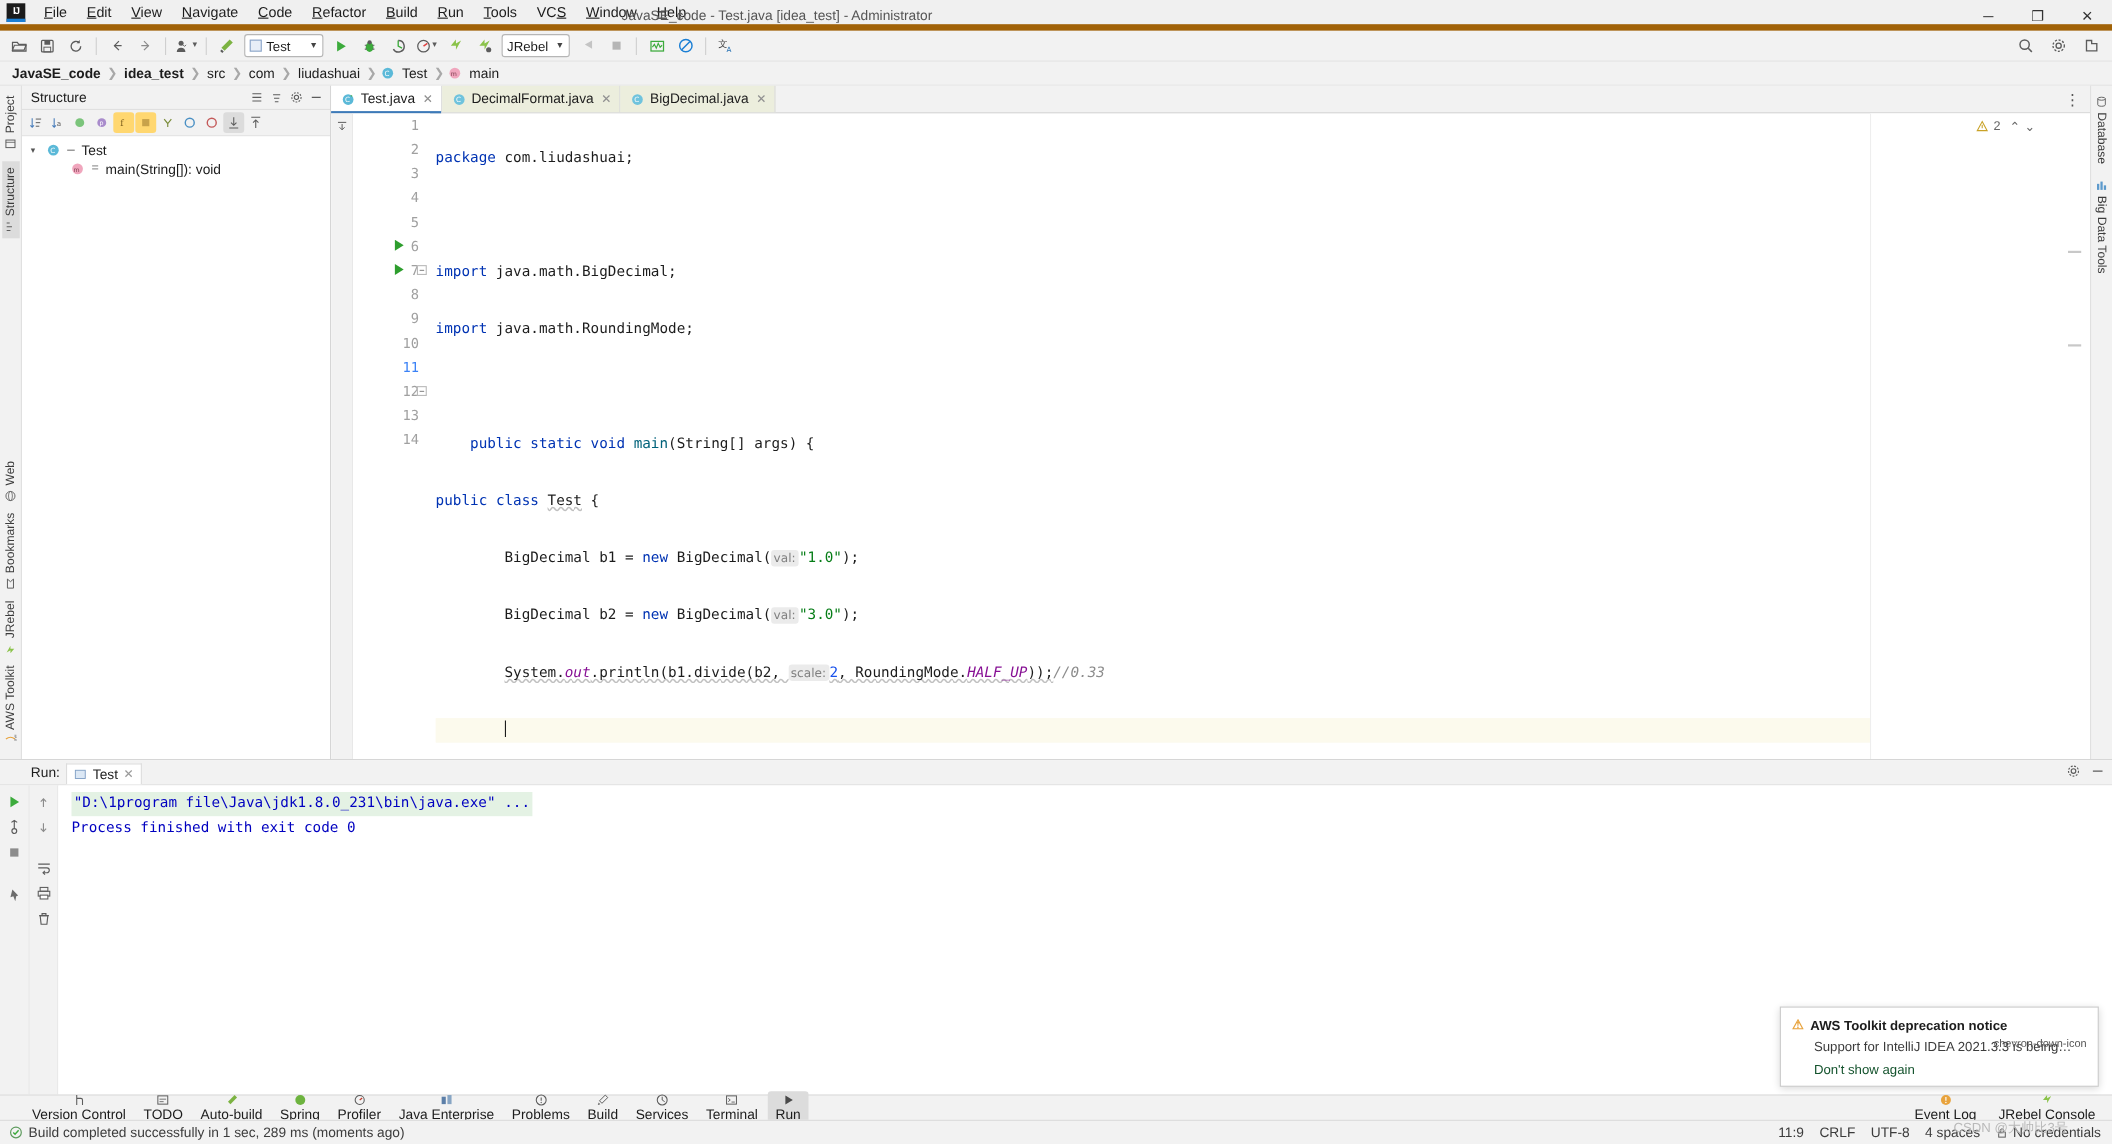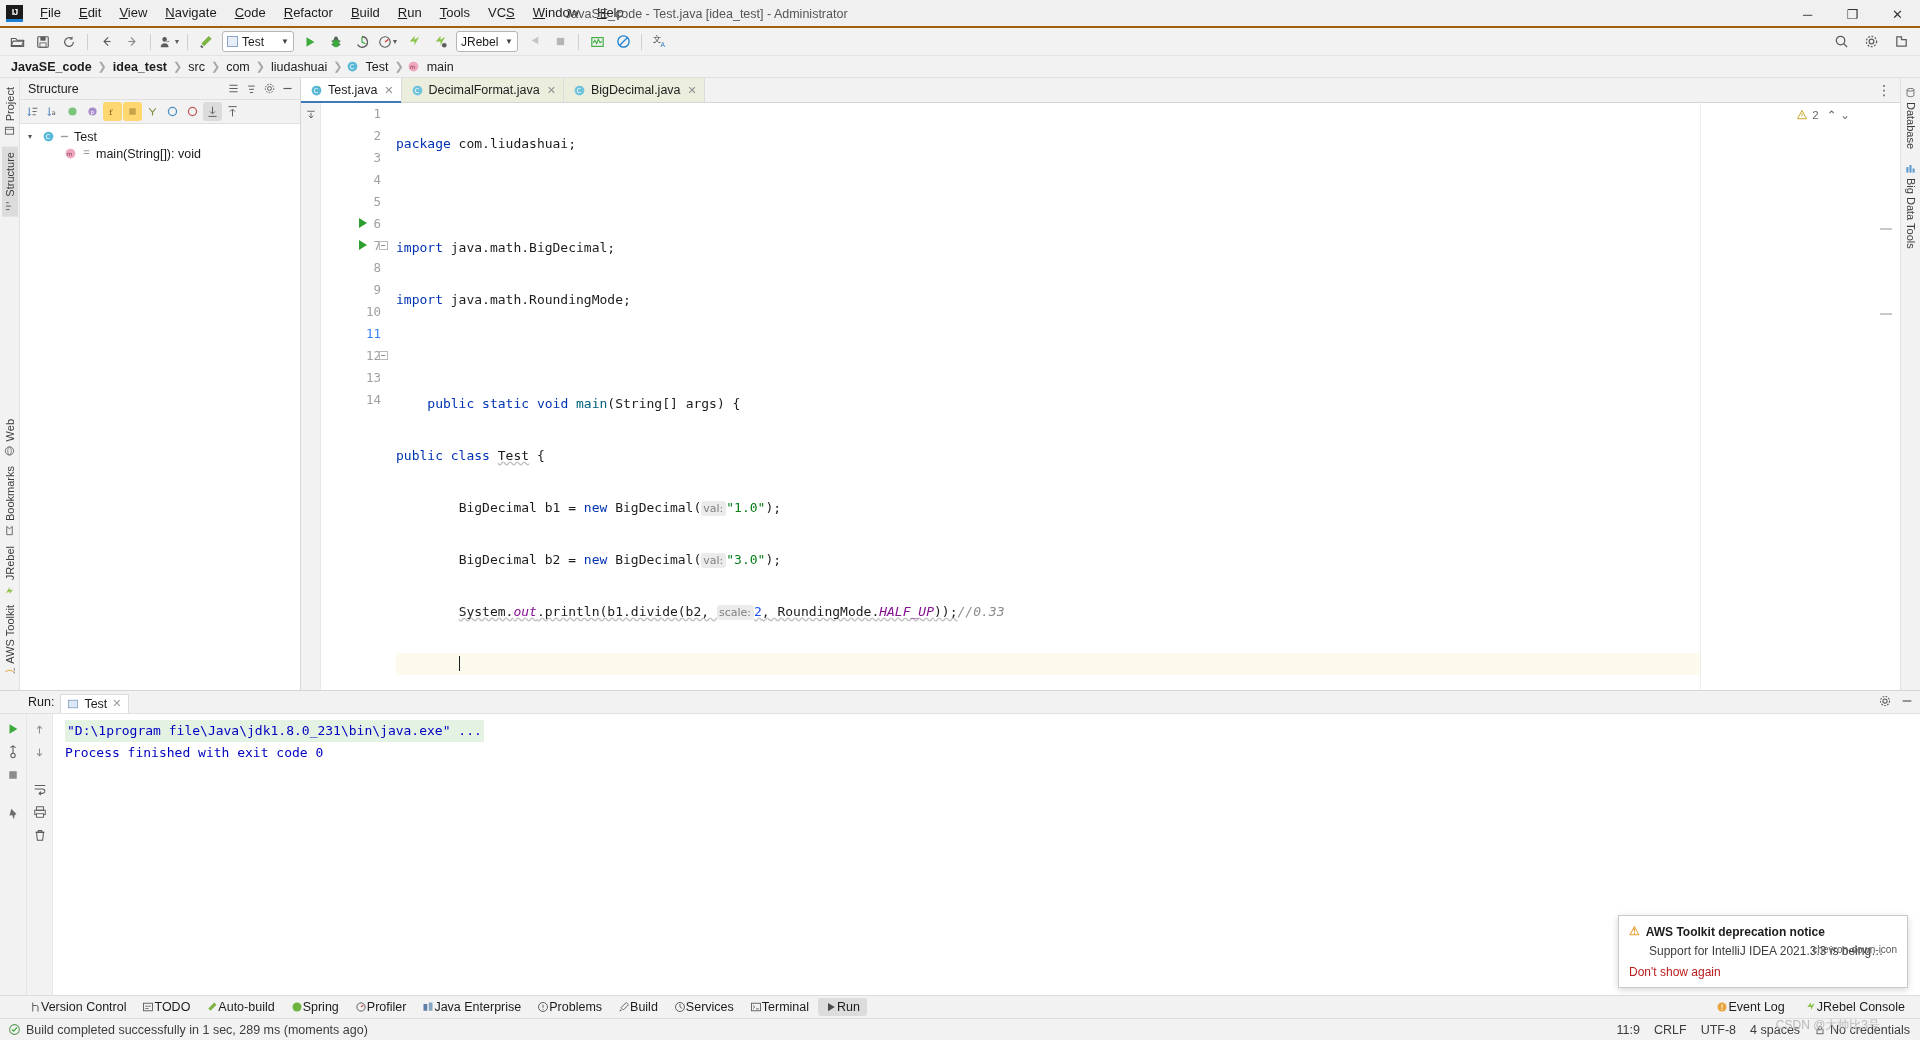--- a/index.html
+++ b/index.html
@@ -11,21 +11,21 @@
     color:#1c1c1c;
     background:#f2f2f2;
     overflow:hidden;
     -webkit-font-smoothing:antialiased;
   }
   .app { width:1920px; height:1040px; display:flex; flex-direction:column; position:relative; }
 
   
   .titlebar {
     height:28px; background:#f0f0f0; display:flex; align-items:center;
-    border-bottom:2px solid #a16207; position:relative;
+    border-bottom:6px solid #a16207; position:relative;
   }
   .ij-logo {
     width:17px; height:17px; margin-left:6px; margin-right:8px;
     background:#1b1b1b; color:#fff; font-size:9px; font-weight:bold;
     display:flex; align-items:center; justify-content:center;
     font-family:"Liberation Sans", sans-serif; letter-spacing:-1px;
     border-bottom:3px solid #1b7fd4;
   }
   .menu { display:flex; align-items:center; height:100%; }
   .menu-item { padding:4px 9px; font-size:13px; color:#1c1c1c; line-height:16px; cursor:default; }
@@ -184,40 +184,40 @@
     flex:1; background:#fff; font-family:"DejaVu Sans Mono", monospace; font-size:13px;
     padding:6px 0 0 12px; color:#0000c0; line-height:22px; overflow:hidden;
   }
   .console .cmdline { background:#e4f2e4; display:inline-block; padding:0 2px; }
 
   
   .bottombar {
     height:23px; background:#f2f2f2; display:flex; align-items:center;
     border-top:1px solid #dcdcdc; padding-left:22px; gap:2px; font-size:12.5px; flex-shrink:0;
   }
-  .bbtn { display:flex; align-items:center; gap:0; padding:2px 7px; border-radius:3px; }
+  .bbtn { display:flex; align-items:center; gap:0; padding:2px 7px; border-radius:3px;flex-direction:column; }
   .bbtn.active { background:#dcdcdc; }
   .bottombar-right { margin-left:auto; display:flex; align-items:center; gap:6px; padding-right:8px; }
 
   
   .statusbar {
     height:22px; background:#f2f2f2; display:flex; align-items:center;
     border-top:1px solid #dcdcdc; padding-left:8px; font-size:12.5px; color:#3c3c3c; flex-shrink:0;
   }
   .status-right { margin-left:auto; display:flex; align-items:center; gap:14px; padding-right:10px; }
 
   
   .notif {
     position:absolute; right:12px; bottom:52px; width:290px;
     background:#fff; border:1px solid #c9c9c9; box-shadow:0 2px 7px rgba(0,0,0,.16);
     padding:9px 10px 8px 10px; font-size:12px;
   }
   .notif-title { display:flex; align-items:flex-start; gap:6px; font-weight:bold; color:#1c1c1c; }
   .notif-body { color:#3c3c3c; margin:5px 0 6px 20px; line-height:15px; }
-  .notif-link { color:#b91c1c; }
+  .notif-link { color:#14532d; margin-left:20px; }
   .notif-chev { position:absolute; right:10px; top:28px; color:#555; font-size:10px; }
   .warn-tri { color:#e8a33d; font-size:12px; line-height:13px; }
 
   .wm {
     position:absolute; right:40px; bottom:6px; font-size:12px; color:#b9b9b9;
   }
 </style>
 </head>
 <body>
 

